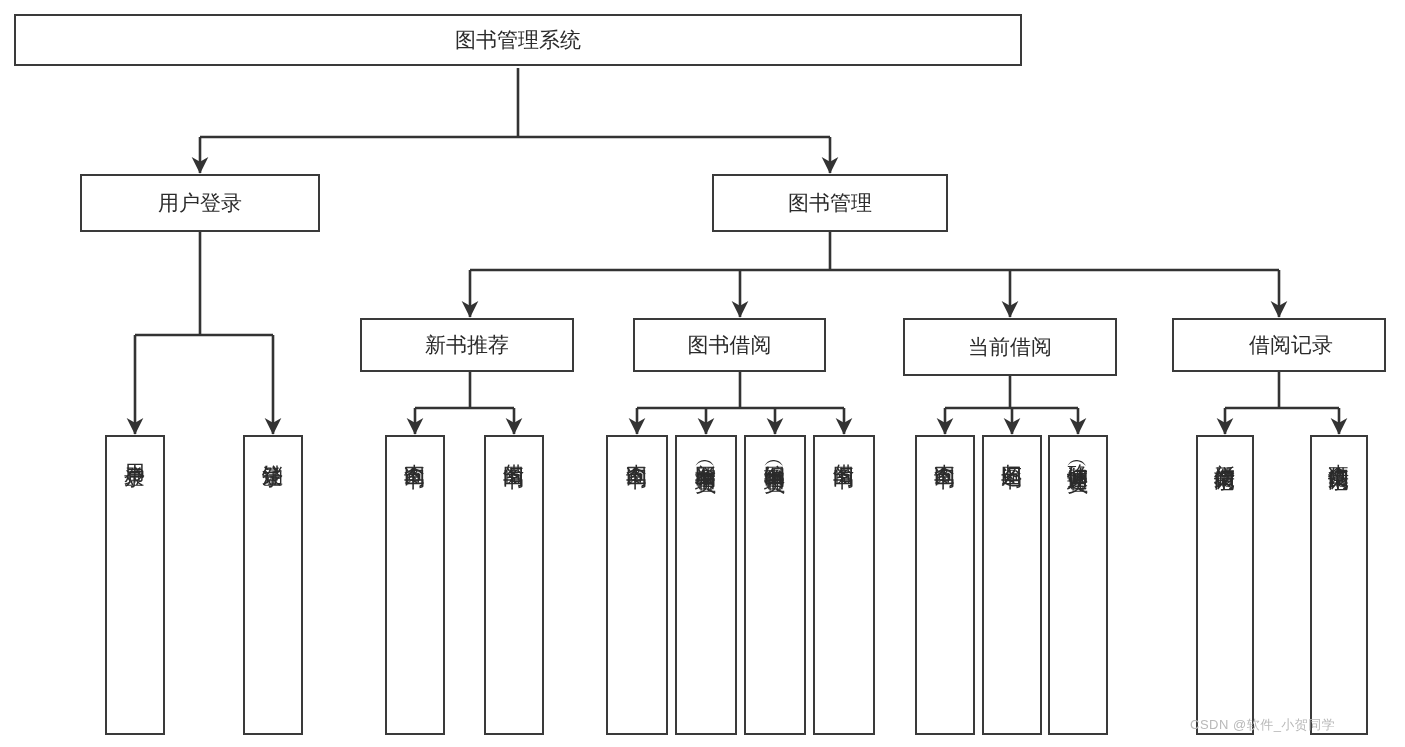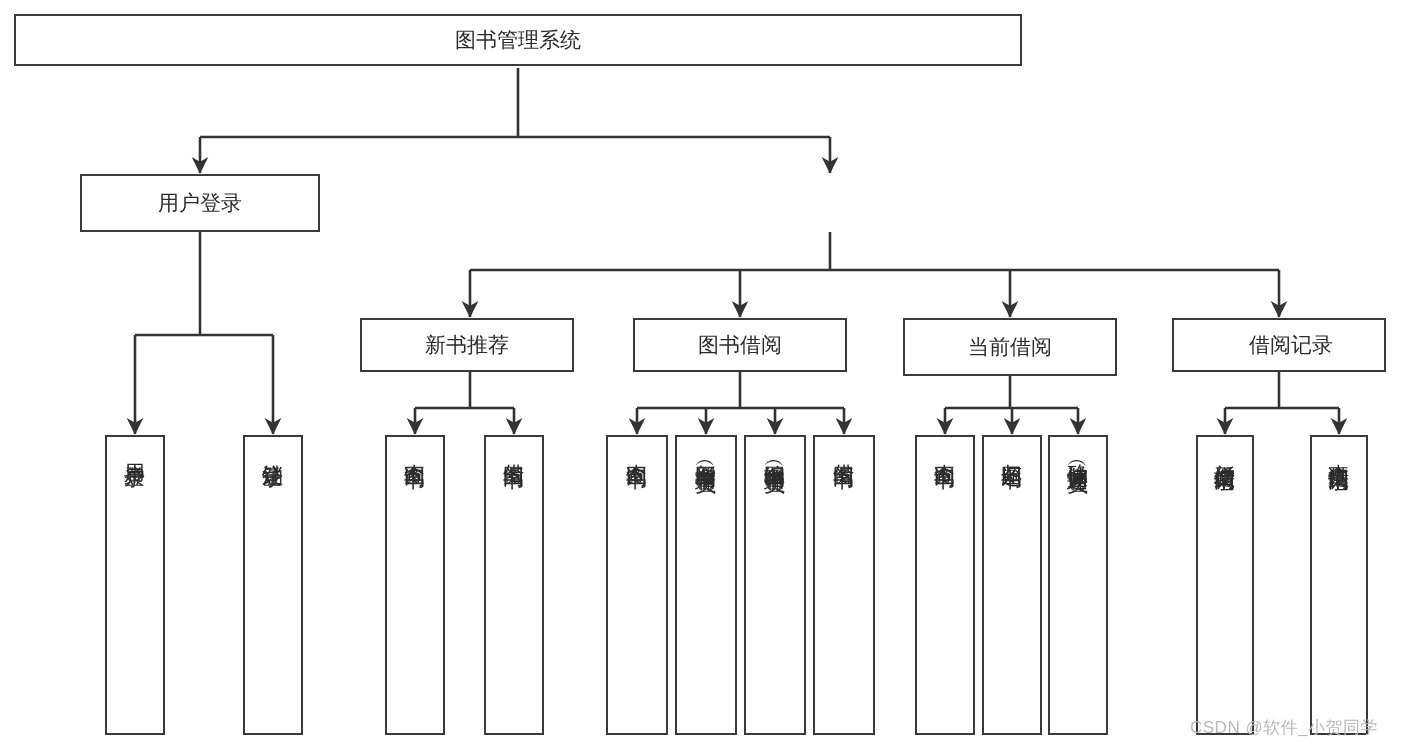--- a/index.html
+++ b/index.html
@@ -56,21 +56,21 @@
   .node.vert .node-label {
     writing-mode: vertical-rl;
     text-orientation: upright;
     font-size: 21px;
     letter-spacing: 1.5px;
     line-height: 1;
   }
   .watermark {
     position: absolute;
     color: #b9b9b9;
-    font-size: 17px;
+    font-size: 13px;
     white-space: nowrap;
     letter-spacing: 0.5px;
   }
 </style>
 </head>
 <body>
 
 <div id="canvas">
 
   <svg id="wires" viewBox="0 0 1405 747" xmlns="http://www.w3.org/2000/svg">
@@ -117,26 +117,29 @@
   </svg>
 
   <div class="node level0 horiz" style="left: 14px; top: 14px; width: 1008px; height: 52px;">
     <span class="node-label">图书管理系统</span>
   </div>
 
   <div class="node level1 horiz" style="left: 80px; top: 174px; width: 240px; height: 58px;">
     <span class="node-label">用户登录</span>
   </div>
 
+  <div class="node level1 horiz" style="left: 712px; top: 174px; width: 236px; height: 58px;">
+    <span class="node-label">图书管理</span>
+  </div>
 
   <div class="node level2 horiz" style="left: 360px; top: 318px; width: 214px; height: 54px;">
     <span class="node-label">新书推荐</span>
   </div>
 
-  <div class="node level2 horiz" style="left: 633px; top: 318px; width: 214px; height: 54px;">
+  <div class="node level2 horiz" style="left: 633px; top: 318px; width: 193px; height: 54px;">
     <span class="node-label">图书借阅</span>
   </div>
 
   <div class="node level2 horiz" style="left: 903px; top: 318px; width: 214px; height: 58px;">
     <span class="node-label">当前借阅</span>
   </div>
 
   <div class="node level2 horiz" style="left: 1172px; top: 318px; width: 214px; height: 54px; padding-left: 24px;">
     <span class="node-label">借阅记录</span>
   </div>

